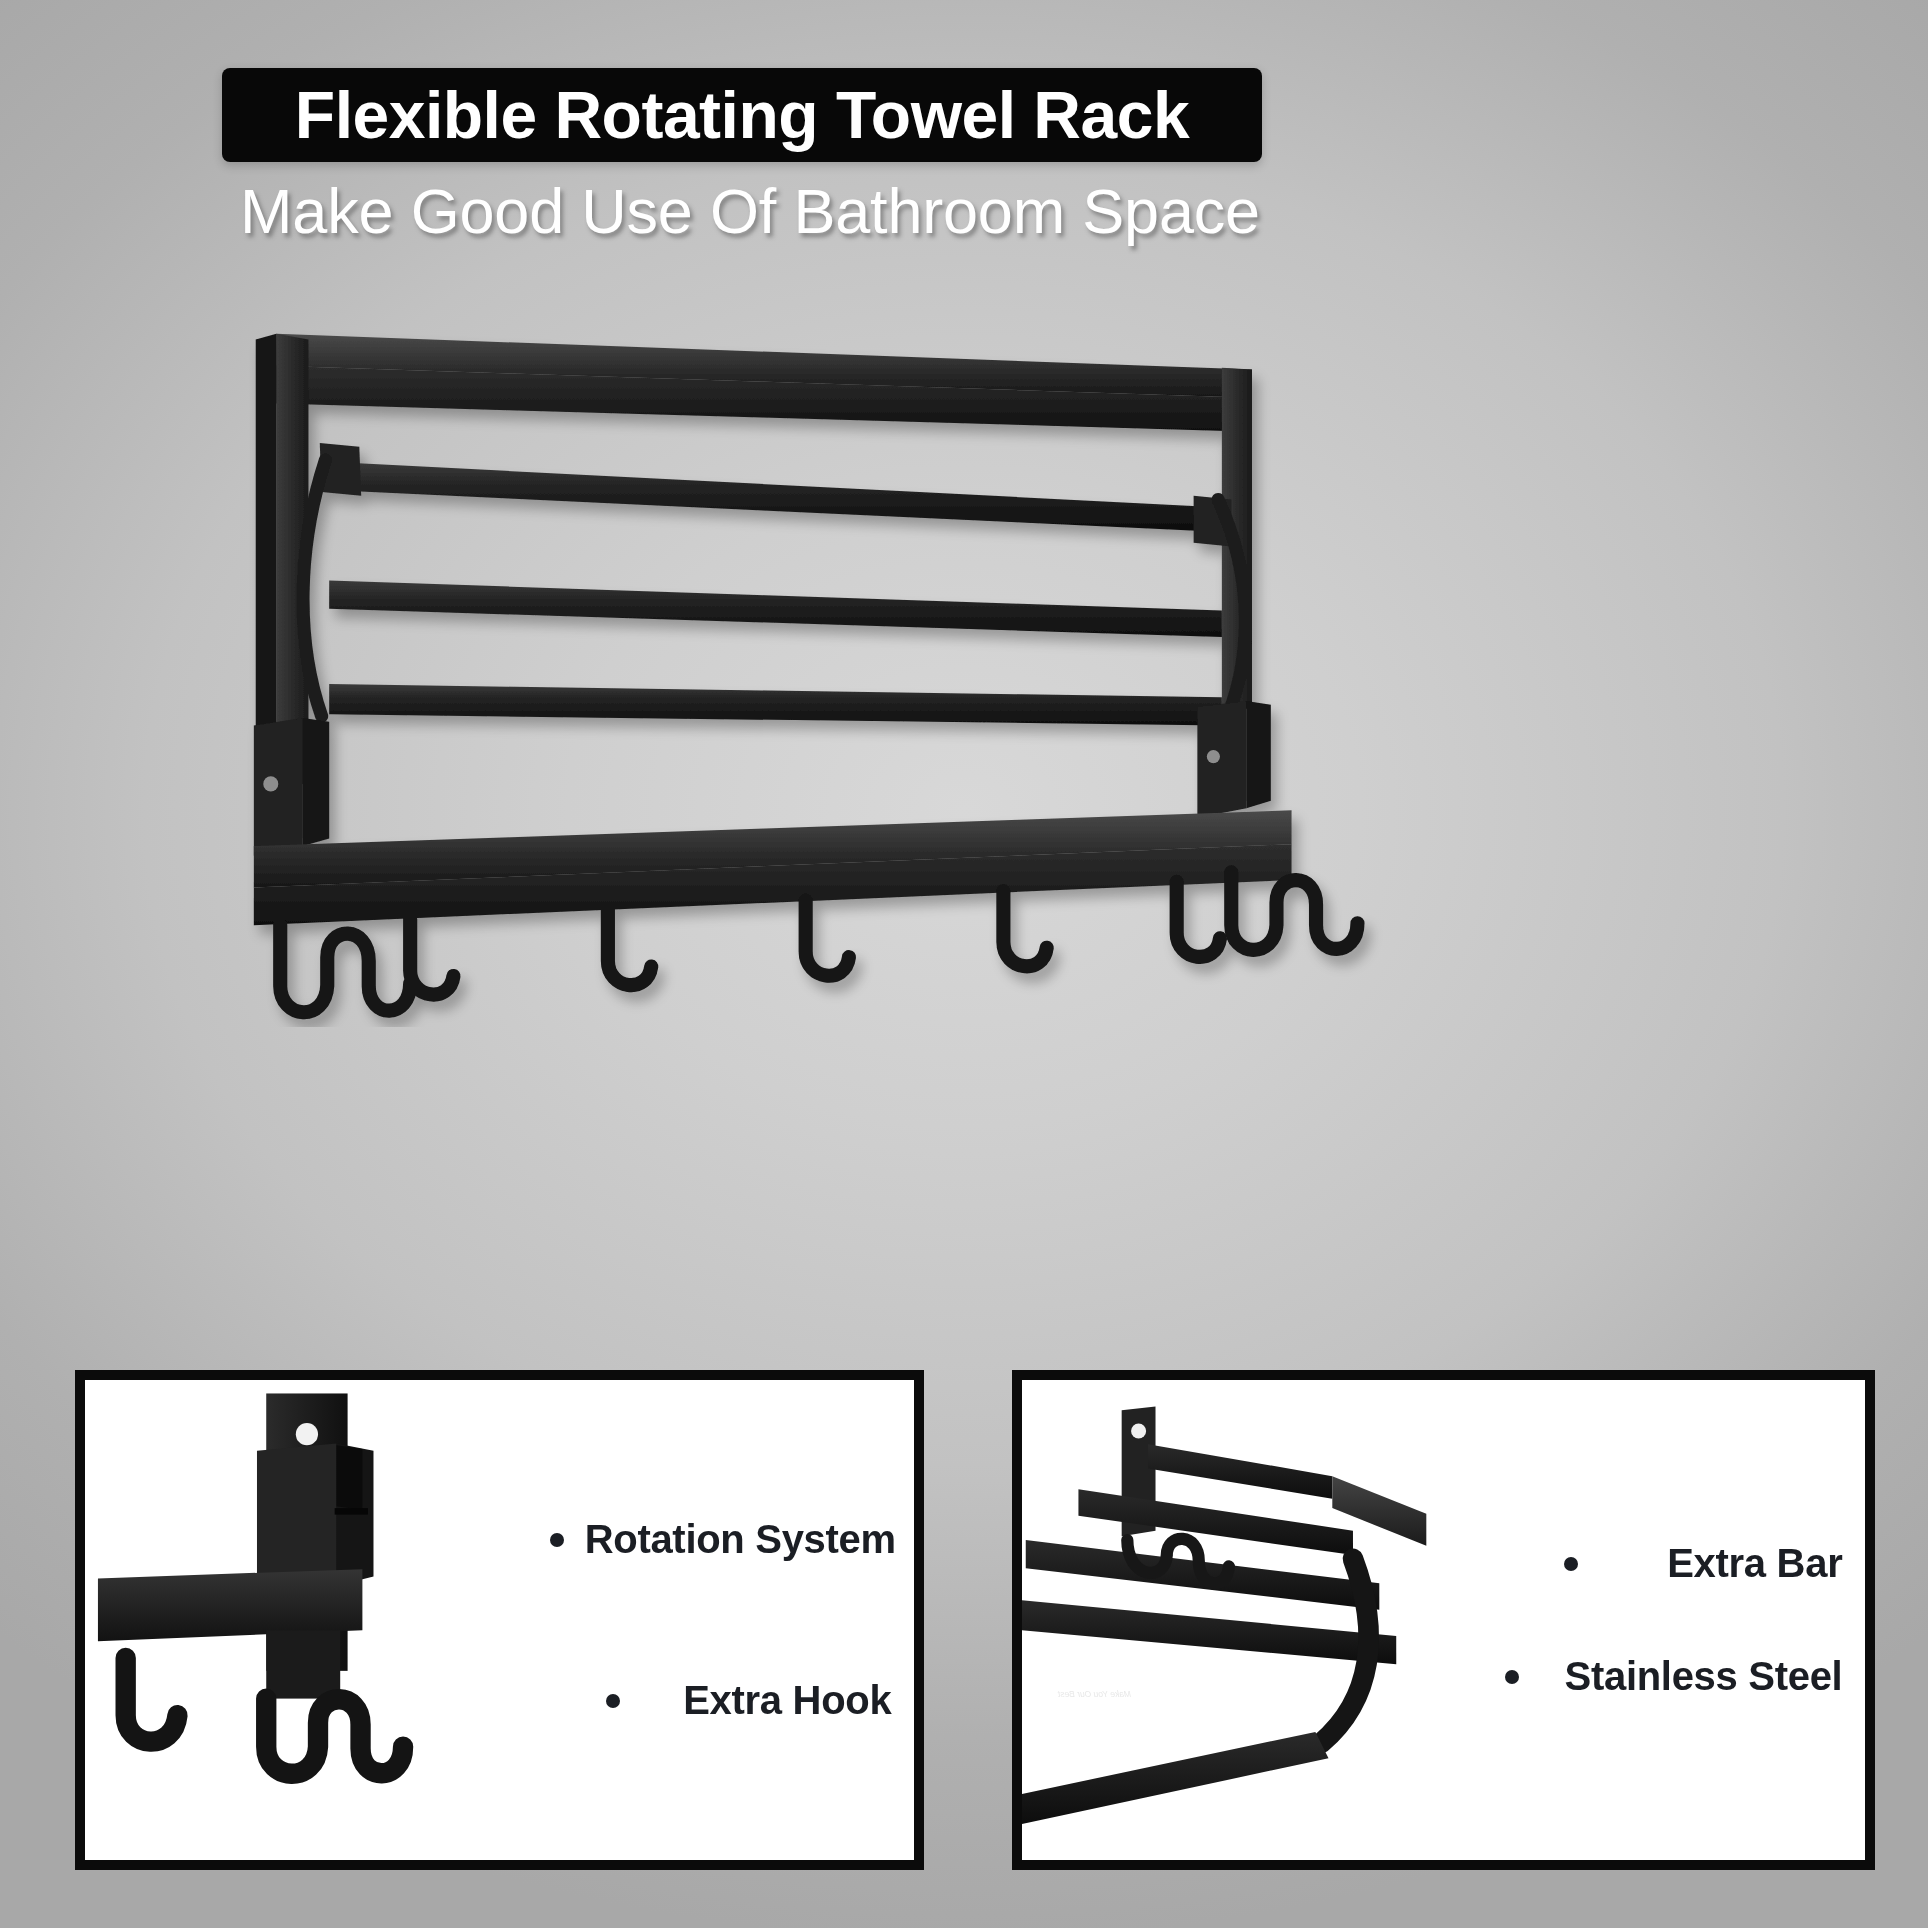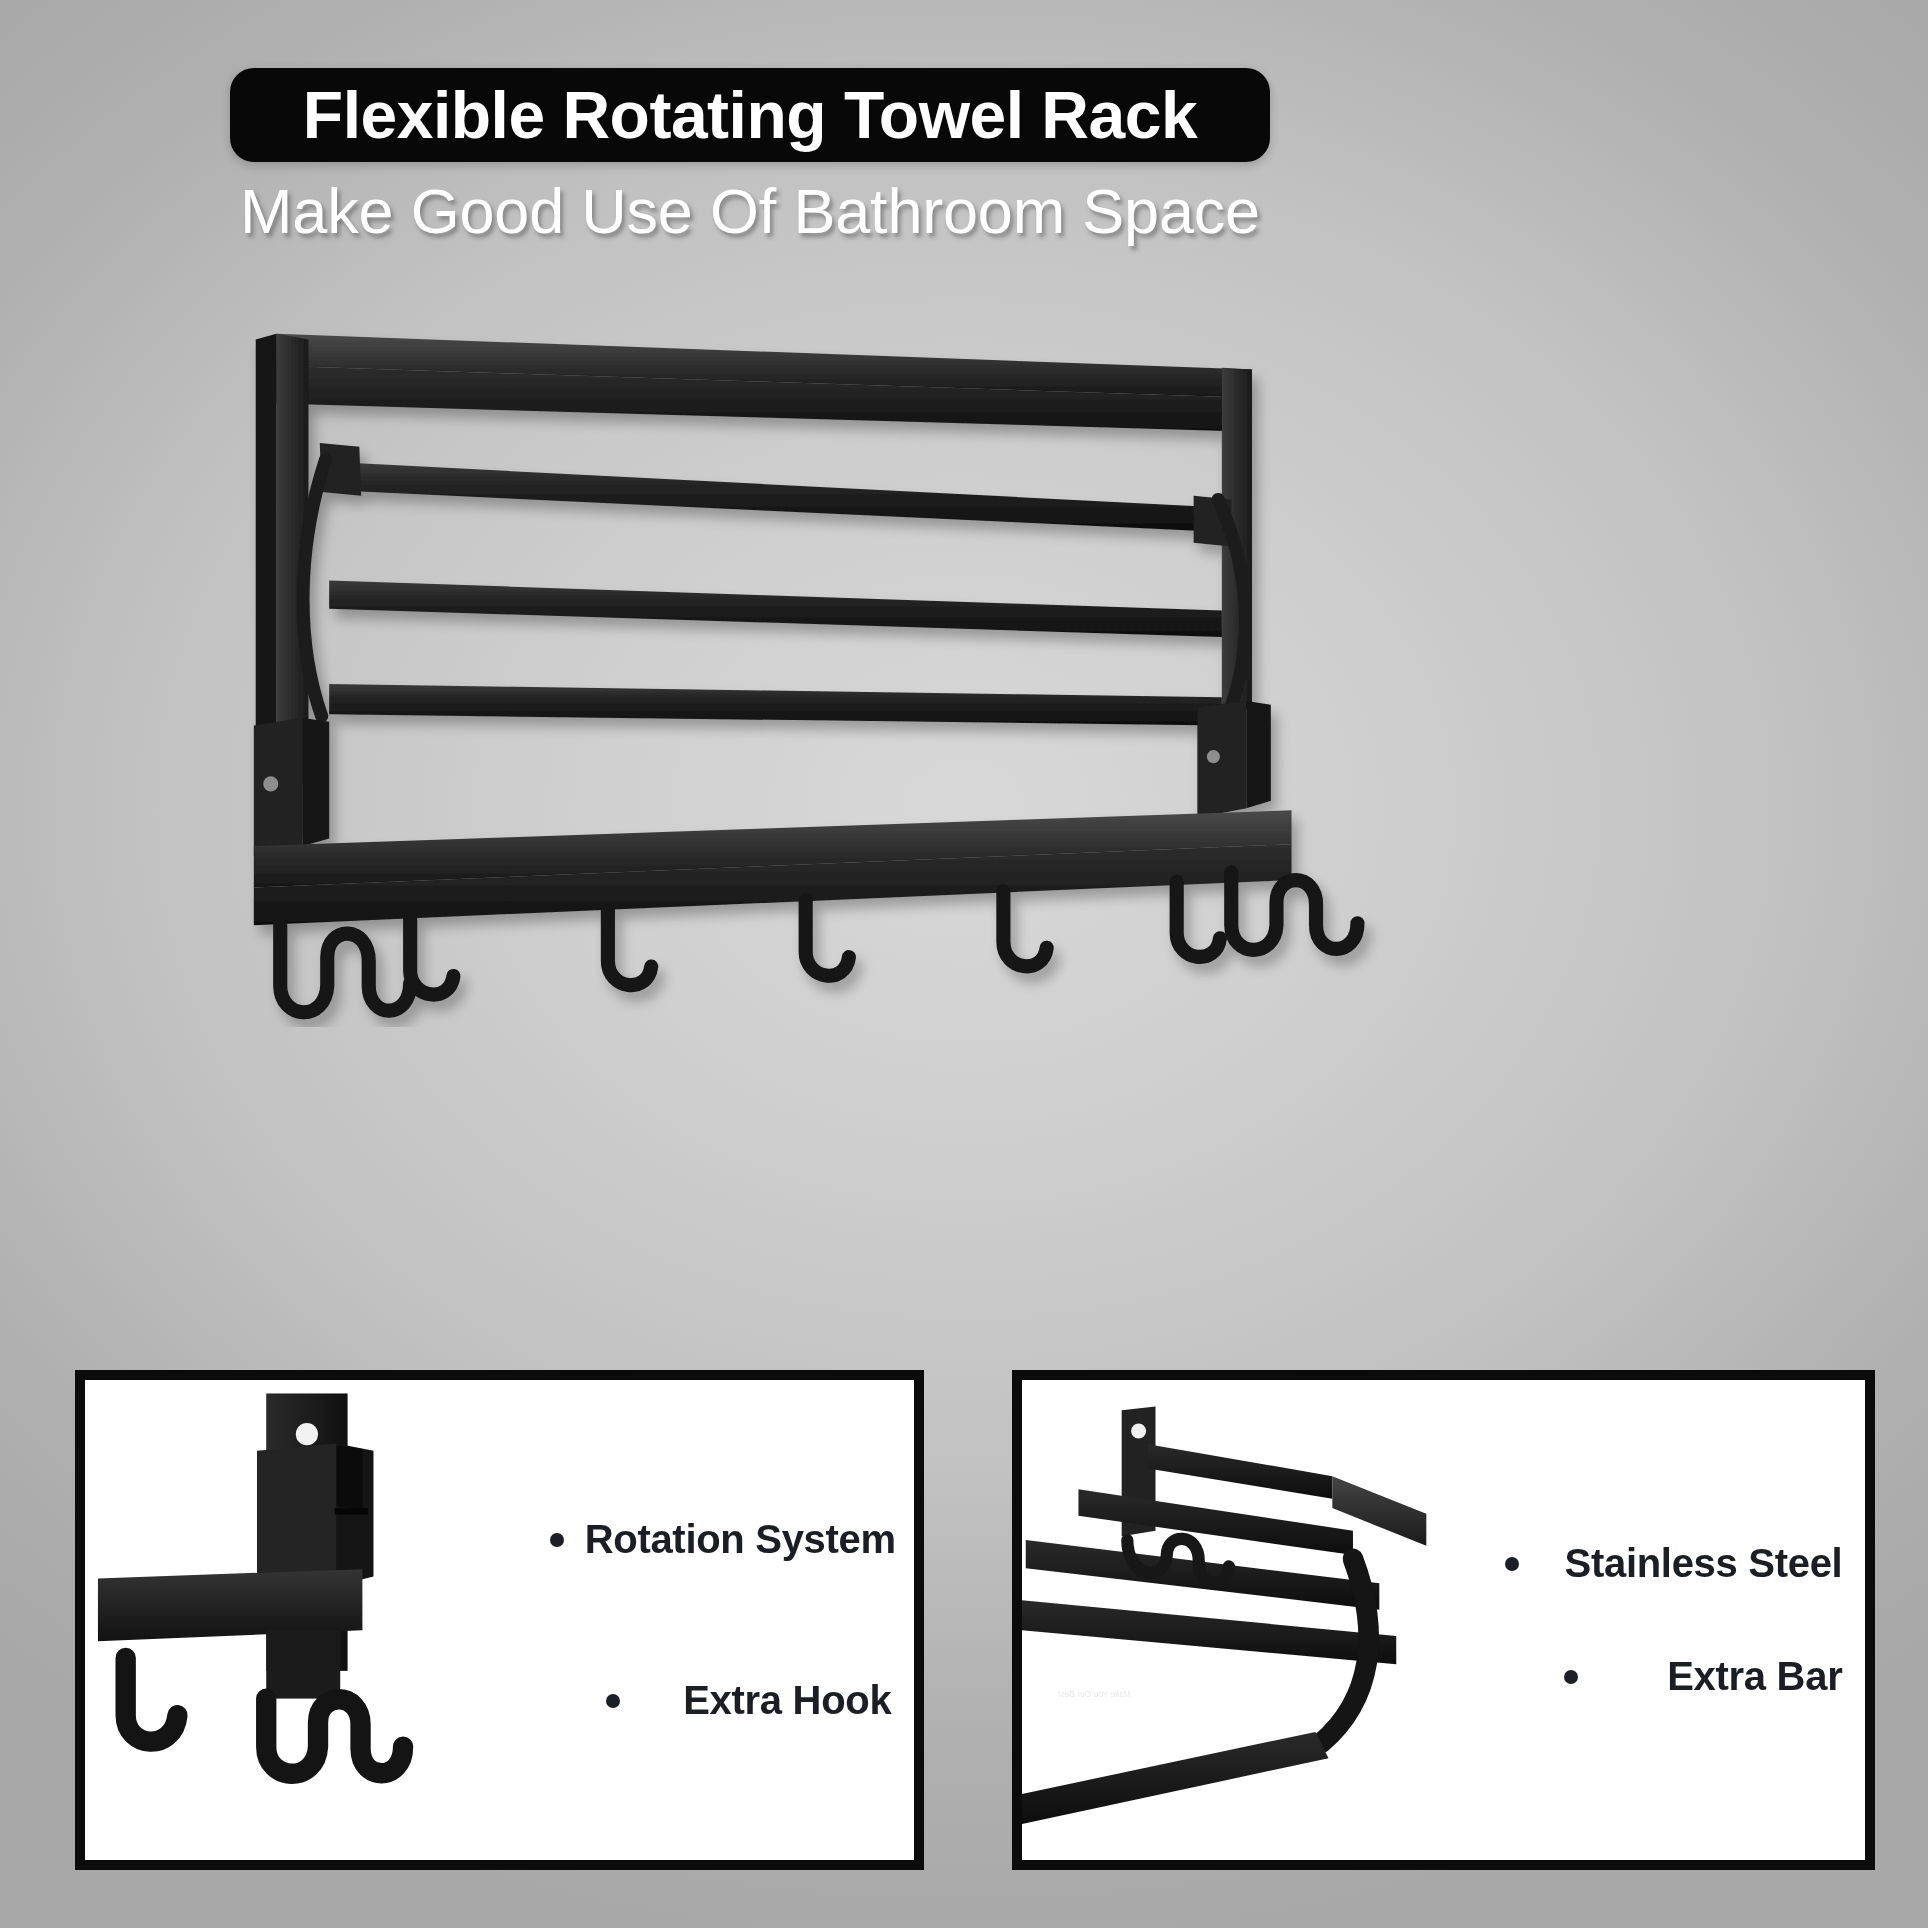--- a/index.html
+++ b/index.html
@@ -13,26 +13,26 @@
     height: 1928px;
     overflow: hidden;
     font-family: "Liberation Sans", sans-serif;
     background:
       radial-gradient(ellipse 1412px 1130px at 50% 42%, #d8d8d8 0%, #cfcfcf 28%, #c2c2c2 58%, #b0b0b0 82%, #a8a8a8 100%);
   }
 
   
   .title-banner {
     position: absolute;
-    left: 230px;
+    left: 222px;
     top: 68px;
     width: 1040px;
     height: 94px;
     background: #080808;
-    border-radius: 24px;
+    border-radius: 8px;
     display: flex;
     align-items: center;
     justify-content: center;
     box-shadow: 0 3.8px 9.4px rgba(0,0,0,0.18);
   }
   .title-text {
     color: #ffffff;
     font-size: 66px;
     font-weight: bold;
     letter-spacing: -0.5px;
@@ -300,25 +300,25 @@
       <path d="M352,180 C 382,260 372,330 318,376" stroke="#151515" stroke-width="22" fill="none" stroke-linecap="round"></path>
 
       <polygon points="0,430 312,364 326,392 0,462" fill="url(#p2face)"></polygon>
 
       <g transform="translate(118,312) scale(-1,1)">
         <text class="logo-mark" x="0" y="0">eLoXy</text>
         <text class="logo-tag" x="2" y="15">Make You Our Best</text>
       </g>
     </svg>
     <div class="panel-bullets">
+      <div class="bullet bullet-row-0">
+        <span class="dot"></span>
+        <span>Extra Bar</span>
+      </div>
       <div class="bullet bullet-row-1">
         <span class="dot"></span>
         <span>Stainless Steel</span>
       </div>
-      <div class="bullet bullet-row-0">
-        <span class="dot"></span>
-        <span>Extra Bar</span>
-      </div>
     </div>
   </div>
 
 </div>
 
 
 </body></html>

